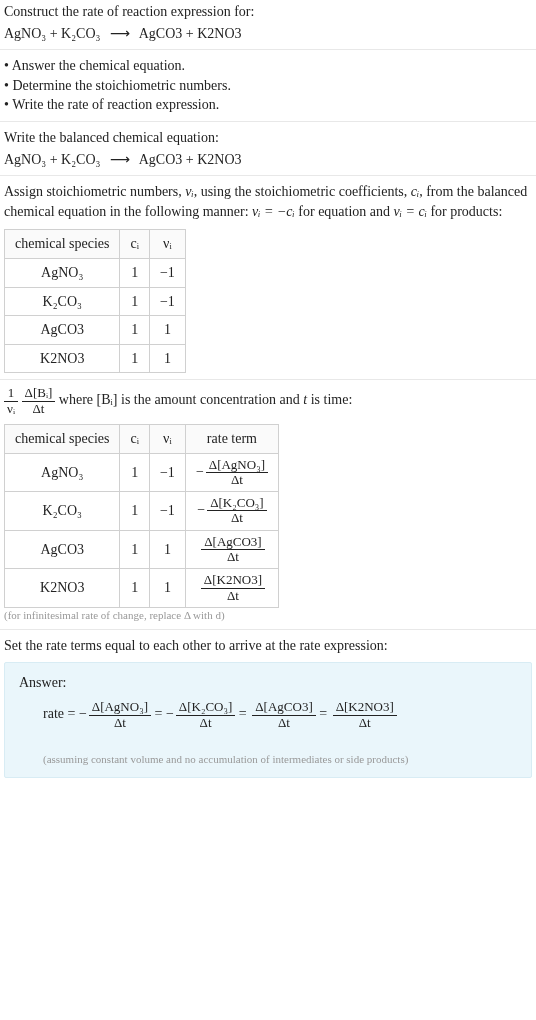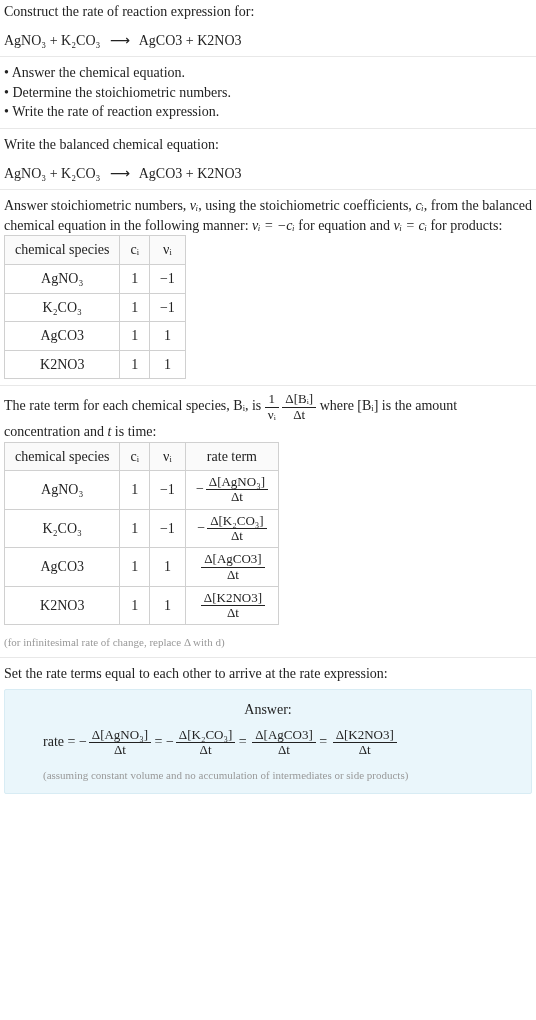--- a/index.html
+++ b/index.html
@@ -10,27 +10,27 @@
   color: #222;
   background: #fff;
   line-height: 1.4;
 }
 .section { padding: 2px 4px; }
 hr.sep {
   border: none;
   border-top: 1px solid #e8e8e8;
   margin: 4px 0;
 }
-.eq-line { margin-top: 9px; }
+.eq-line { margin-top: 2px; }
 .arrow { margin: 0 6px; }
 ul.plan { list-style: none; padding-left: 0; }
 ul.plan li::before { content: "• "; }
 table.stoich {
   border-collapse: collapse;
-  margin-top: 0;
+  margin-top: 8px;
 }
 table.stoich th, table.stoich td {
   border: 1px solid #d0d0d0;
   padding: 4px 10px;
   text-align: center;
   font-weight: normal;
   font-size: 14px;
 }
 table.stoich th { background: #fafafa; }
 .frac {
@@ -38,36 +38,36 @@
   text-align: center;
   vertical-align: middle;
   font-size: 13px;
 }
 .frac .num { display: block; border-bottom: 1px solid #222; padding: 0 3px; line-height: 1.1; }
 .frac .den { display: block; padding: 0 3px; line-height: 1.1; }
 .inline-math { font-style: italic; }
 .note {
   color: #999;
   font-size: 11px;
-  margin-top: 10px;
+  margin-top: 0;
 }
 .answer-box {
   background: #eaf6fb;
   border: 1px solid #d8ecf4;
   border-radius: 2px;
   padding: 10px 14px;
   margin-top: 6px;
 }
-.answer-box .label { font-size: 14px; margin-bottom: 8px; text-align: center; }
+.answer-box .label { font-size: 14px; margin-bottom: 8px; }
 .answer-box .expr { padding-left: 24px; font-size: 14px; }
 .answer-box .caveat {
   color: #999;
   font-size: 11px;
   padding-left: 24px;
-  margin-top: 10px;
+  margin-top: 22px;
 }
 .neg { margin-right: 2px; }
 </style>
 </head>
 <body>
 
 <div class="section">
   <div>Construct the rate of reaction expression for:</div>
   <div class="eq-line">
     <span>AgNO₃ + K₂CO₃</span>
@@ -90,21 +90,21 @@
   <div>Write the balanced chemical equation:</div>
   <div class="eq-line">
     <span>AgNO₃ + K₂CO₃</span>
     <span class="arrow">⟶</span>
     <span>AgCO3 + K2NO3</span>
   </div>
 </div>
 <hr class="sep">
 
 <div class="section">
-  <span>Answer stoichiometric numbers, </span><span class="inline-math">νᵢ</span><span>, using the stoichiometric coefficients, </span><span class="inline-math">cᵢ</span><span>, from the balanced chemical equation in the following manner: </span><span class="inline-math">νᵢ = −cᵢ</span><span> for equation and </span><span class="inline-math">νᵢ = cᵢ</span><span> for products:</span>
+  <span>Assign stoichiometric numbers, </span><span class="inline-math">νᵢ</span><span>, using the stoichiometric coefficients, </span><span class="inline-math">cᵢ</span><span>, from the balanced chemical equation in the following manner: </span><span class="inline-math">νᵢ = −cᵢ</span><span> for equation and </span><span class="inline-math">νᵢ = cᵢ</span><span> for products:</span>
 
   <table class="stoich">
     <tbody>
         <tr>
       <th>chemical species</th>
       <th>cᵢ</th>
       <th>νᵢ</th>
     </tr>
     <tr>
       <td>AgNO₃</td>
@@ -125,21 +125,20 @@
       <td>K2NO3</td>
       <td>1</td>
       <td>1</td>
     </tr>
   </tbody>
     </table>
 </div>
 <hr class="sep">
 
 <div class="section">
-  <span>The rate term for each chemical species, Bᵢ, is </span>
   <span class="frac">
     <span class="num">1</span>
     <span class="den">νᵢ</span>
   </span>
   <span class="frac">
     <span class="num">Δ[Bᵢ]</span>
     <span class="den">Δt</span>
   </span>
   <span> where [Bᵢ] is the amount concentration and </span><span class="inline-math">t</span><span> is time:</span>
 

